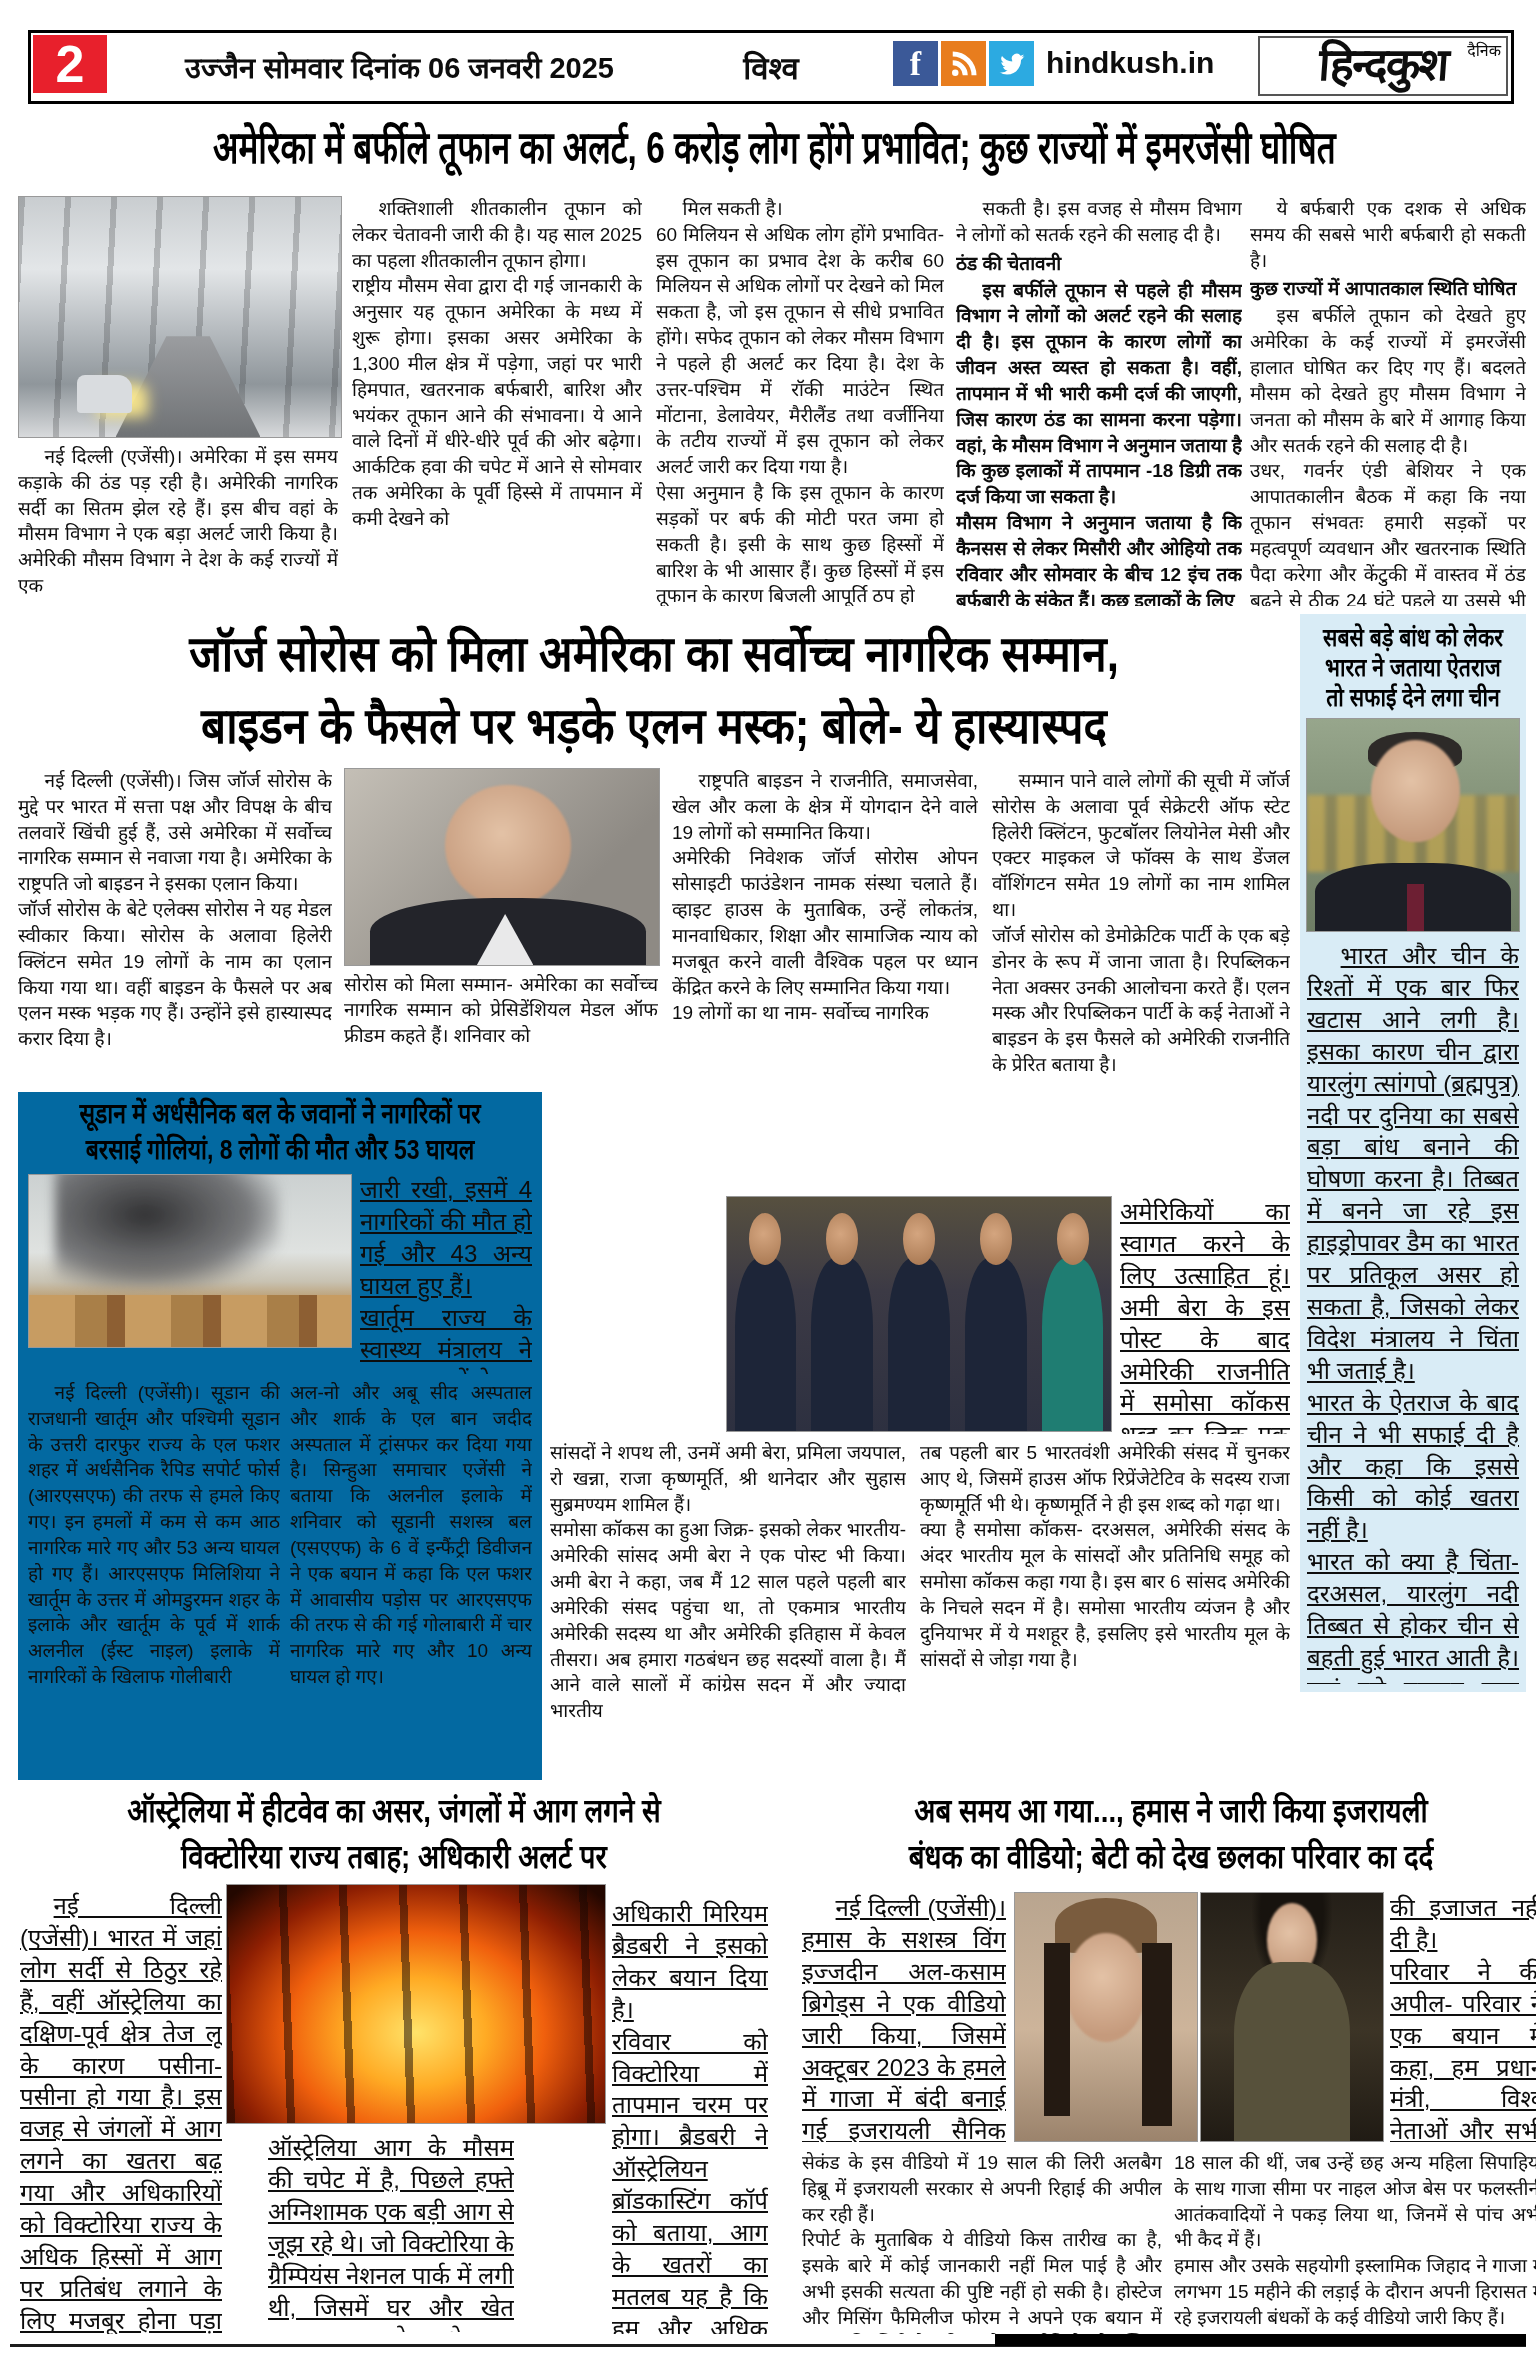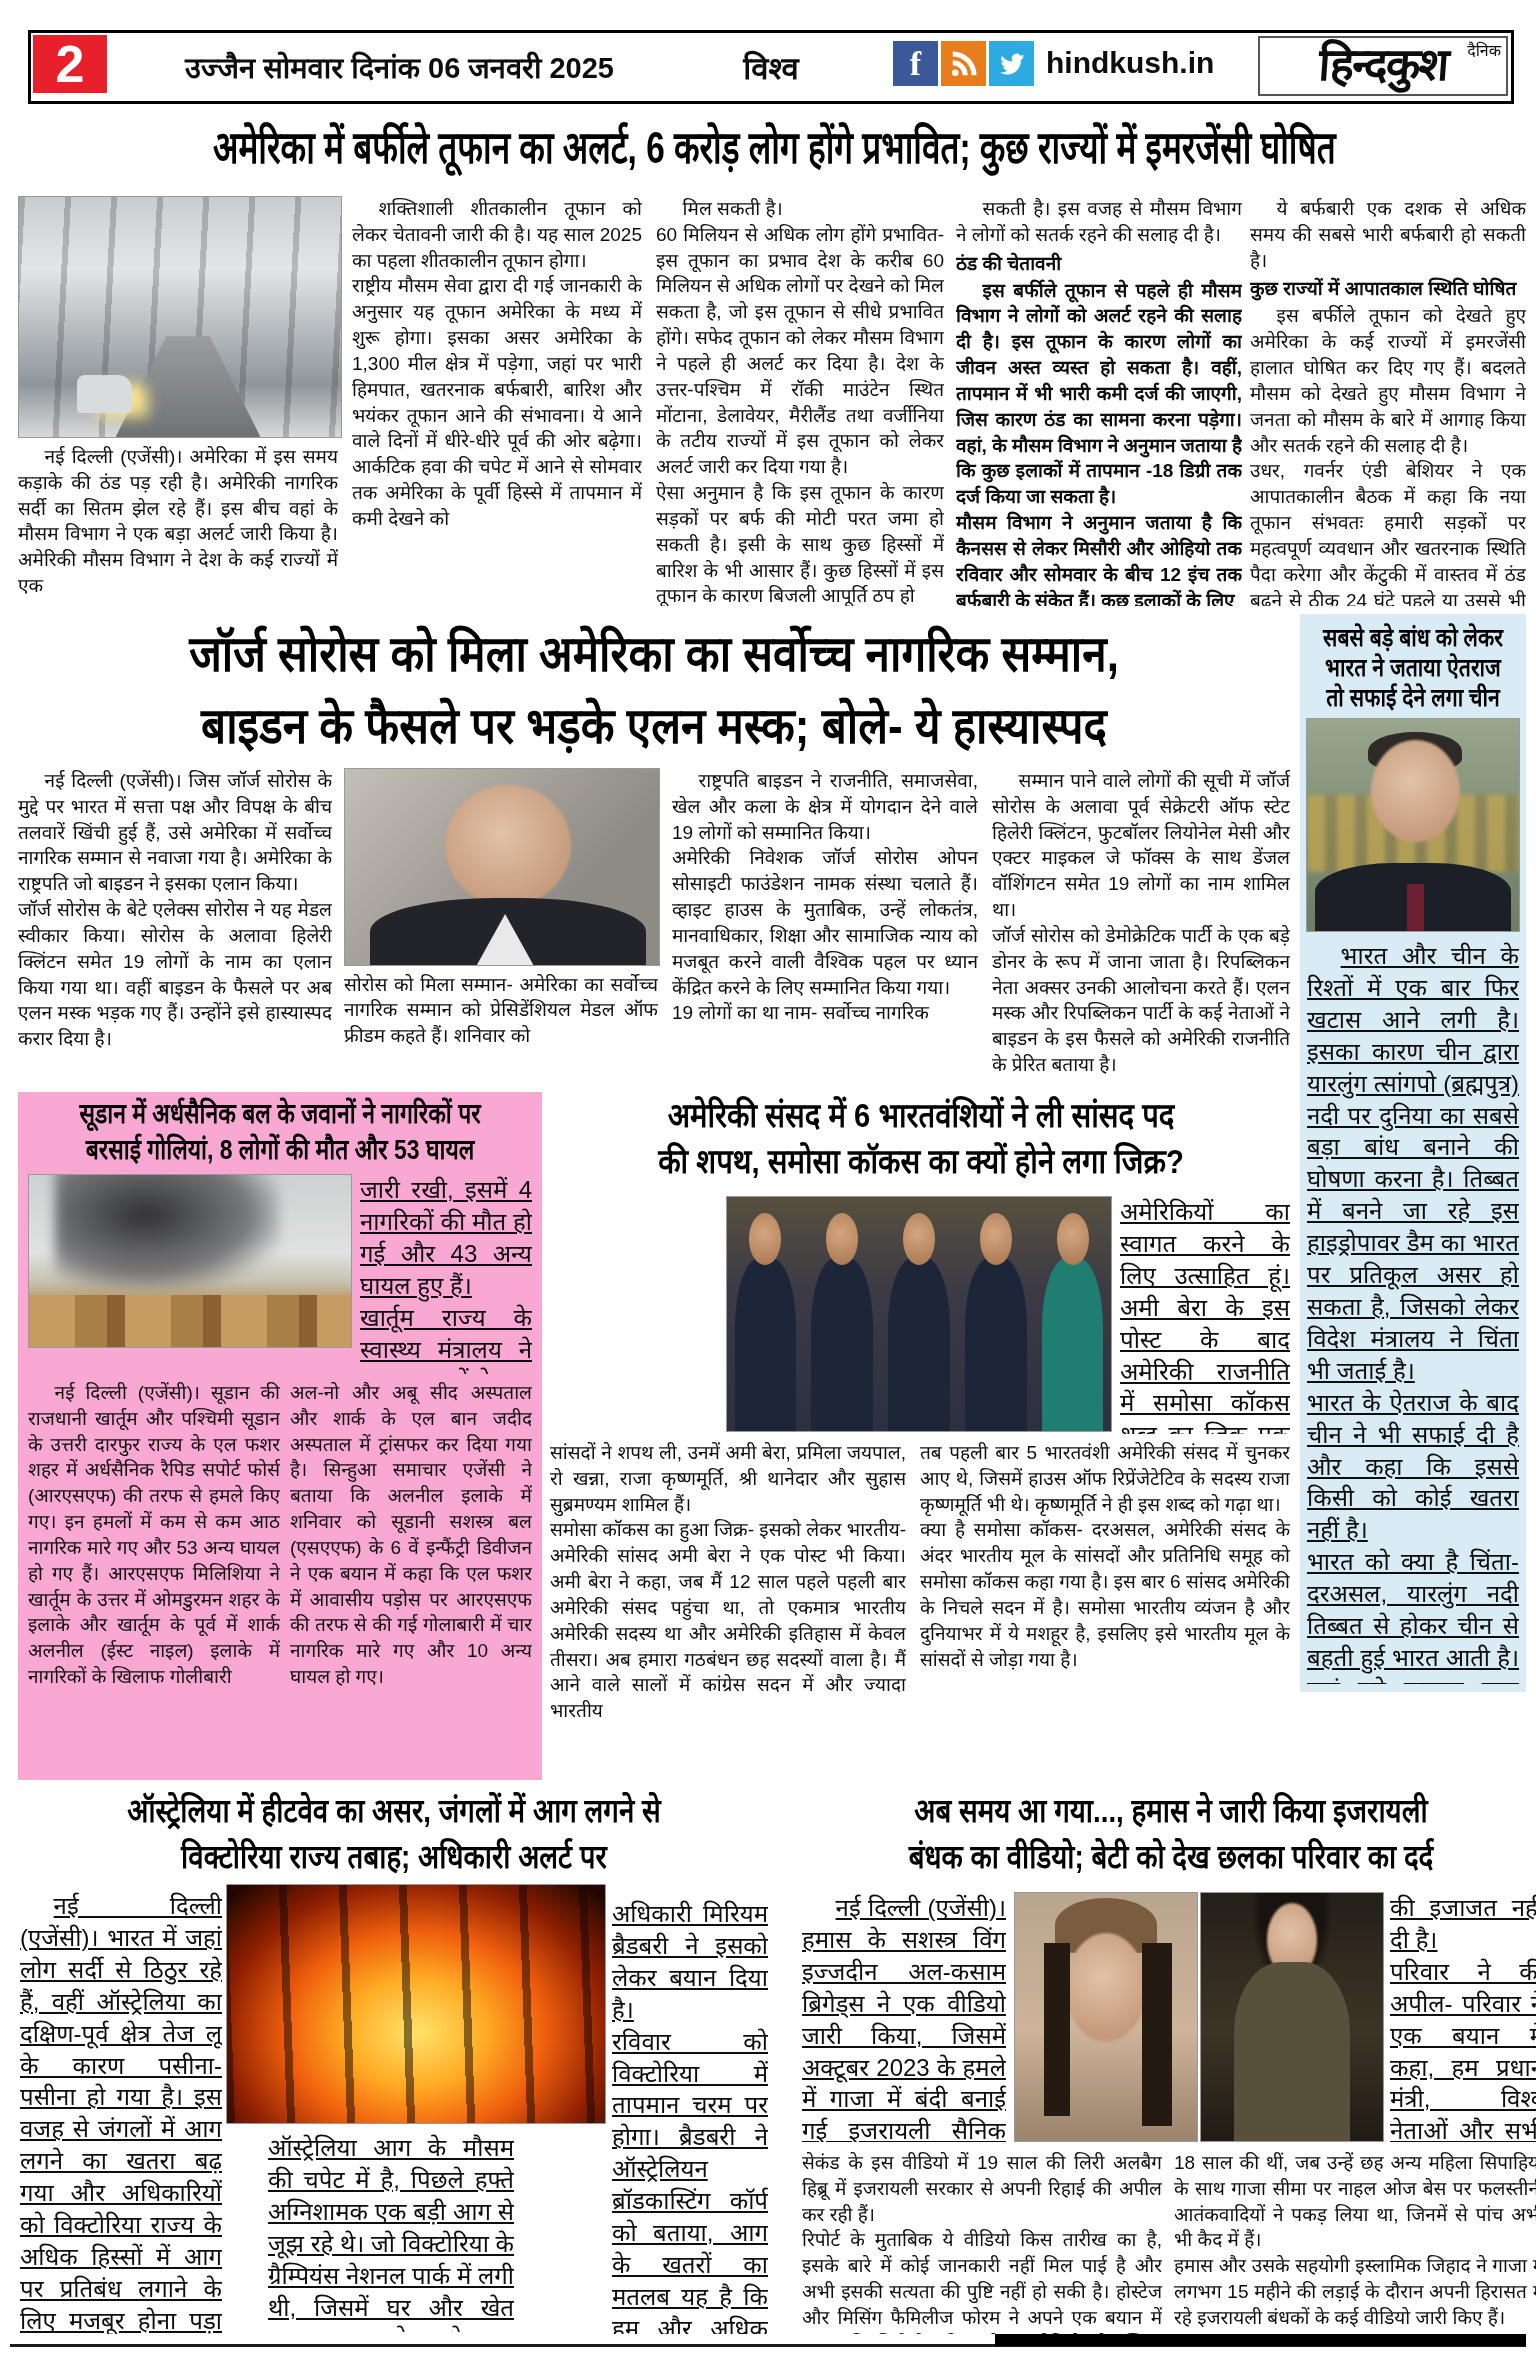--- a/index.html
+++ b/index.html
@@ -57,21 +57,21 @@
   .h1-cap{position:absolute;left:22%;top:2%;width:56%;height:22%;background:#7a5c3e;border-radius:50% 50% 20% 20%;}
   .h1-face{left:28%;top:16%;width:44%;height:44%;}
   .h1-hair{position:absolute;left:16%;top:20%;width:14%;height:70%;background:#241a12;}
   .h1-hair2{position:absolute;right:14%;top:20%;width:16%;height:74%;background:#241a12;}
   .hostage2{background:linear-gradient(180deg,#241f18,#3c3426 55%,#201b14 100%);}
   .h2-fig{position:absolute;left:18%;top:28%;width:64%;height:72%;background:#57513b;border-radius:40% 40% 0 0;}
   .h2-face{left:36%;top:4%;width:28%;height:30%;}
   .h2-hair{position:absolute;left:28%;top:0;width:44%;height:40%;background:radial-gradient(ellipse at 50% 20%,#17130e 55%,transparent 72%);}
   
   .china-box{left:1300px;top:614px;width:226px;height:1078px;background:#d9ecf6;}
-  .sudan-box{left:18px;top:1092px;width:524px;height:688px;background:#f9a8d4;}
+  .sudan-box{left:18px;top:1092px;width:524px;height:688px;background:#0369a1;}
   .caption{font-size:19px;line-height:1.33;text-align:justify;overflow:hidden;white-space:pre-line;}
   .rule-thin{left:10px;top:2344px;width:1516px;height:3px;background:#1c1c1c;}
   .rule-thick{left:995px;top:2334px;width:531px;height:12px;background:#000;}
 </style>
 </head>
 <body>
 
 <div class="page">
 
   <div class="abs header-bar">
@@ -173,24 +173,20 @@
       <div class="plume"></div>
       <div class="bldg"></div>
     </div>
     <div class="abs body-text body-sm" style="left:342px;top:82px;width:172px;height:200px;text-indent:0;">जारी रखी, इसमें 4 नागरिकों की मौत हो गई और 43 अन्य घायल हुए हैं।
 खार्तूम राज्य के स्वास्थ्य मंत्रालय ने एक बयान में ये बात कही है। घायलों को इलाज के लिए ओमडुरमैन के</div>
     <div class="abs body-text" style="left:10px;top:288px;width:252px;height:388px;">नई दिल्ली (एजेंसी)। सूडान की राजधानी खार्तूम और पश्चिमी सूडान के उत्तरी दारफुर राज्य के एल फशर शहर में अर्धसैनिक रैपिड सपोर्ट फोर्स (आरएसएफ) की तरफ से हमले किए गए। इन हमलों में कम से कम आठ नागरिक मारे गए और 53 अन्य घायल हो गए हैं। आरएसएफ मिलिशिया ने खार्तूम के उत्तर में ओमडुरमन शहर के इलाके और खार्तूम के पूर्व में शार्क अलनील (ईस्ट नाइल) इलाके में नागरिकों के खिलाफ गोलीबारी</div>
     <div class="abs body-text" style="left:272px;top:288px;width:242px;height:388px;text-indent:0;">अल-नो और अबू सीद अस्पताल और शार्क के एल बान जदीद अस्पताल में ट्रांसफर कर दिया गया है। सिन्हुआ समाचार एजेंसी ने बताया कि अलनील इलाके में शनिवार को सूडानी सशस्त्र बल (एसएएफ) के 6 वें इन्फैंट्री डिवीजन ने एक बयान में कहा कि एल फशर में आवासीय पड़ोस पर आरएसएफ की तरफ से की गई गोलाबारी में चार नागरिक मारे गए और 10 अन्य घायल हो गए।</div>
   </div>
 
   <div class="abs" style="left:550px;top:1092px;width:742px;height:688px;">
-    <div>
-      <div class="hl" style="font-size:34px;transform:scaleX(.86);line-height:46px;">अमेरिकी संसद में 6 भारतवंशियों ने ली सांसद पद</div>
-      <div class="hl" style="font-size:34px;transform:scaleX(.86);line-height:46px;">की शपथ, समोसा कॉकस का क्यों होने लगा जिक्र?</div>
-    </div>
     <div class="photo group" style="left:176px;top:104px;width:384px;height:234px;">
       <div class="fig">
           <div class="head"></div>
         </div>
       <div class="fig">
           <div class="head"></div>
         </div>
       <div class="fig">
           <div class="head"></div>
         </div>

